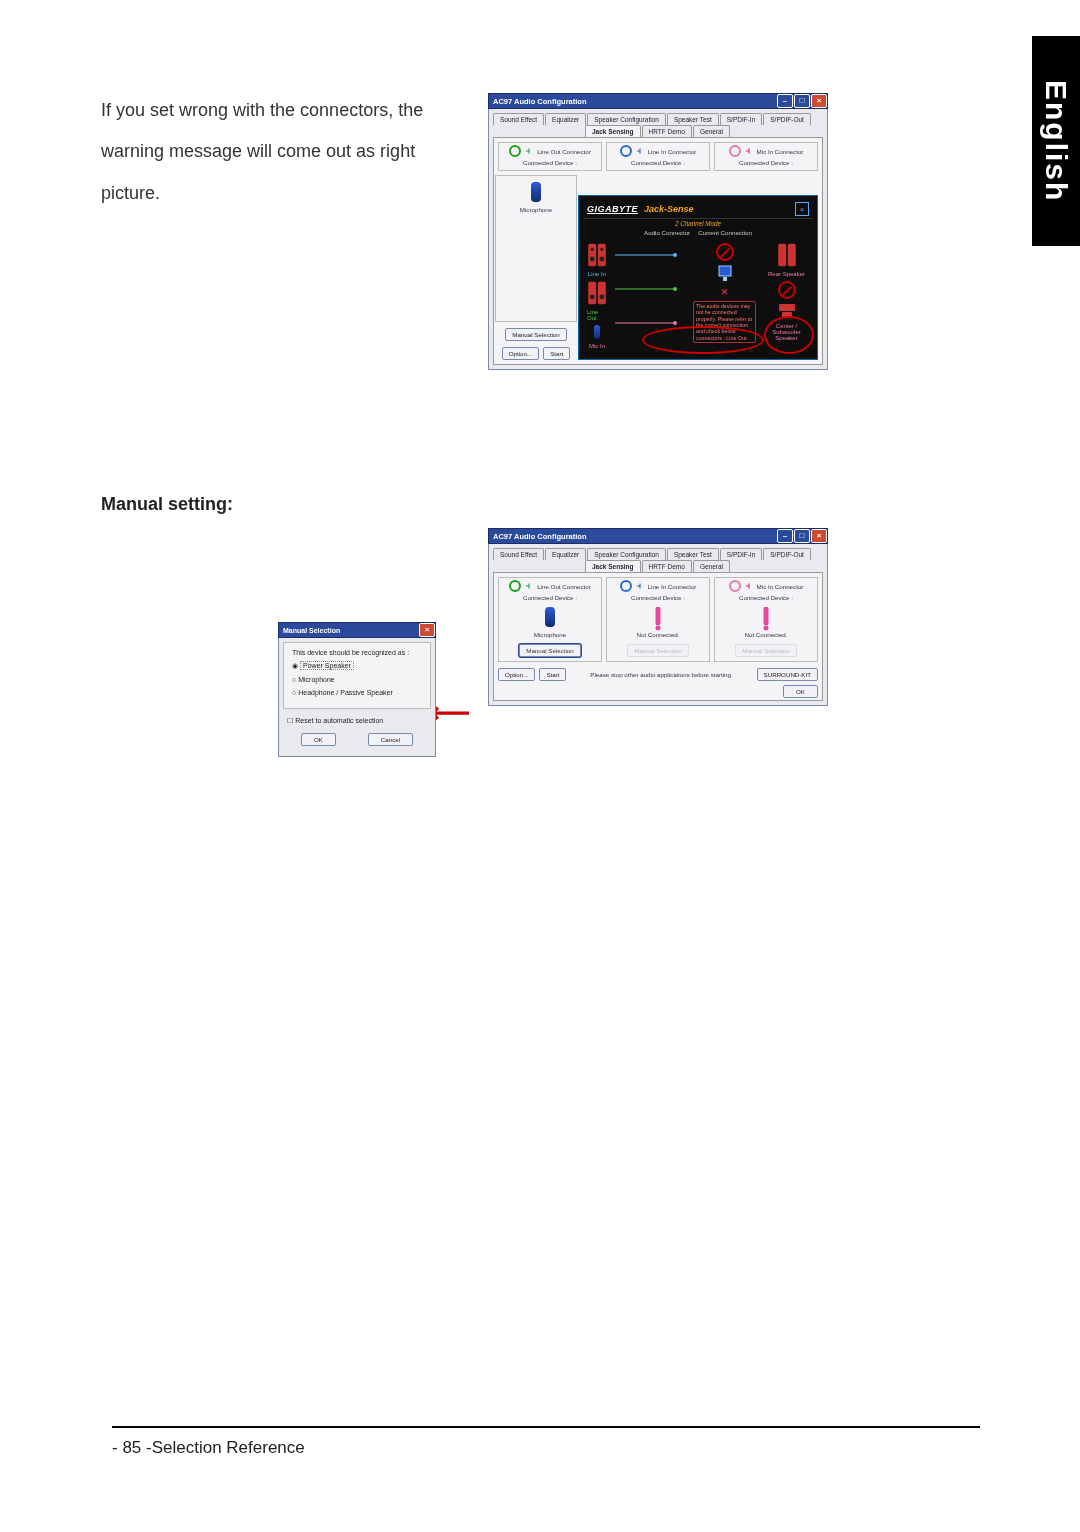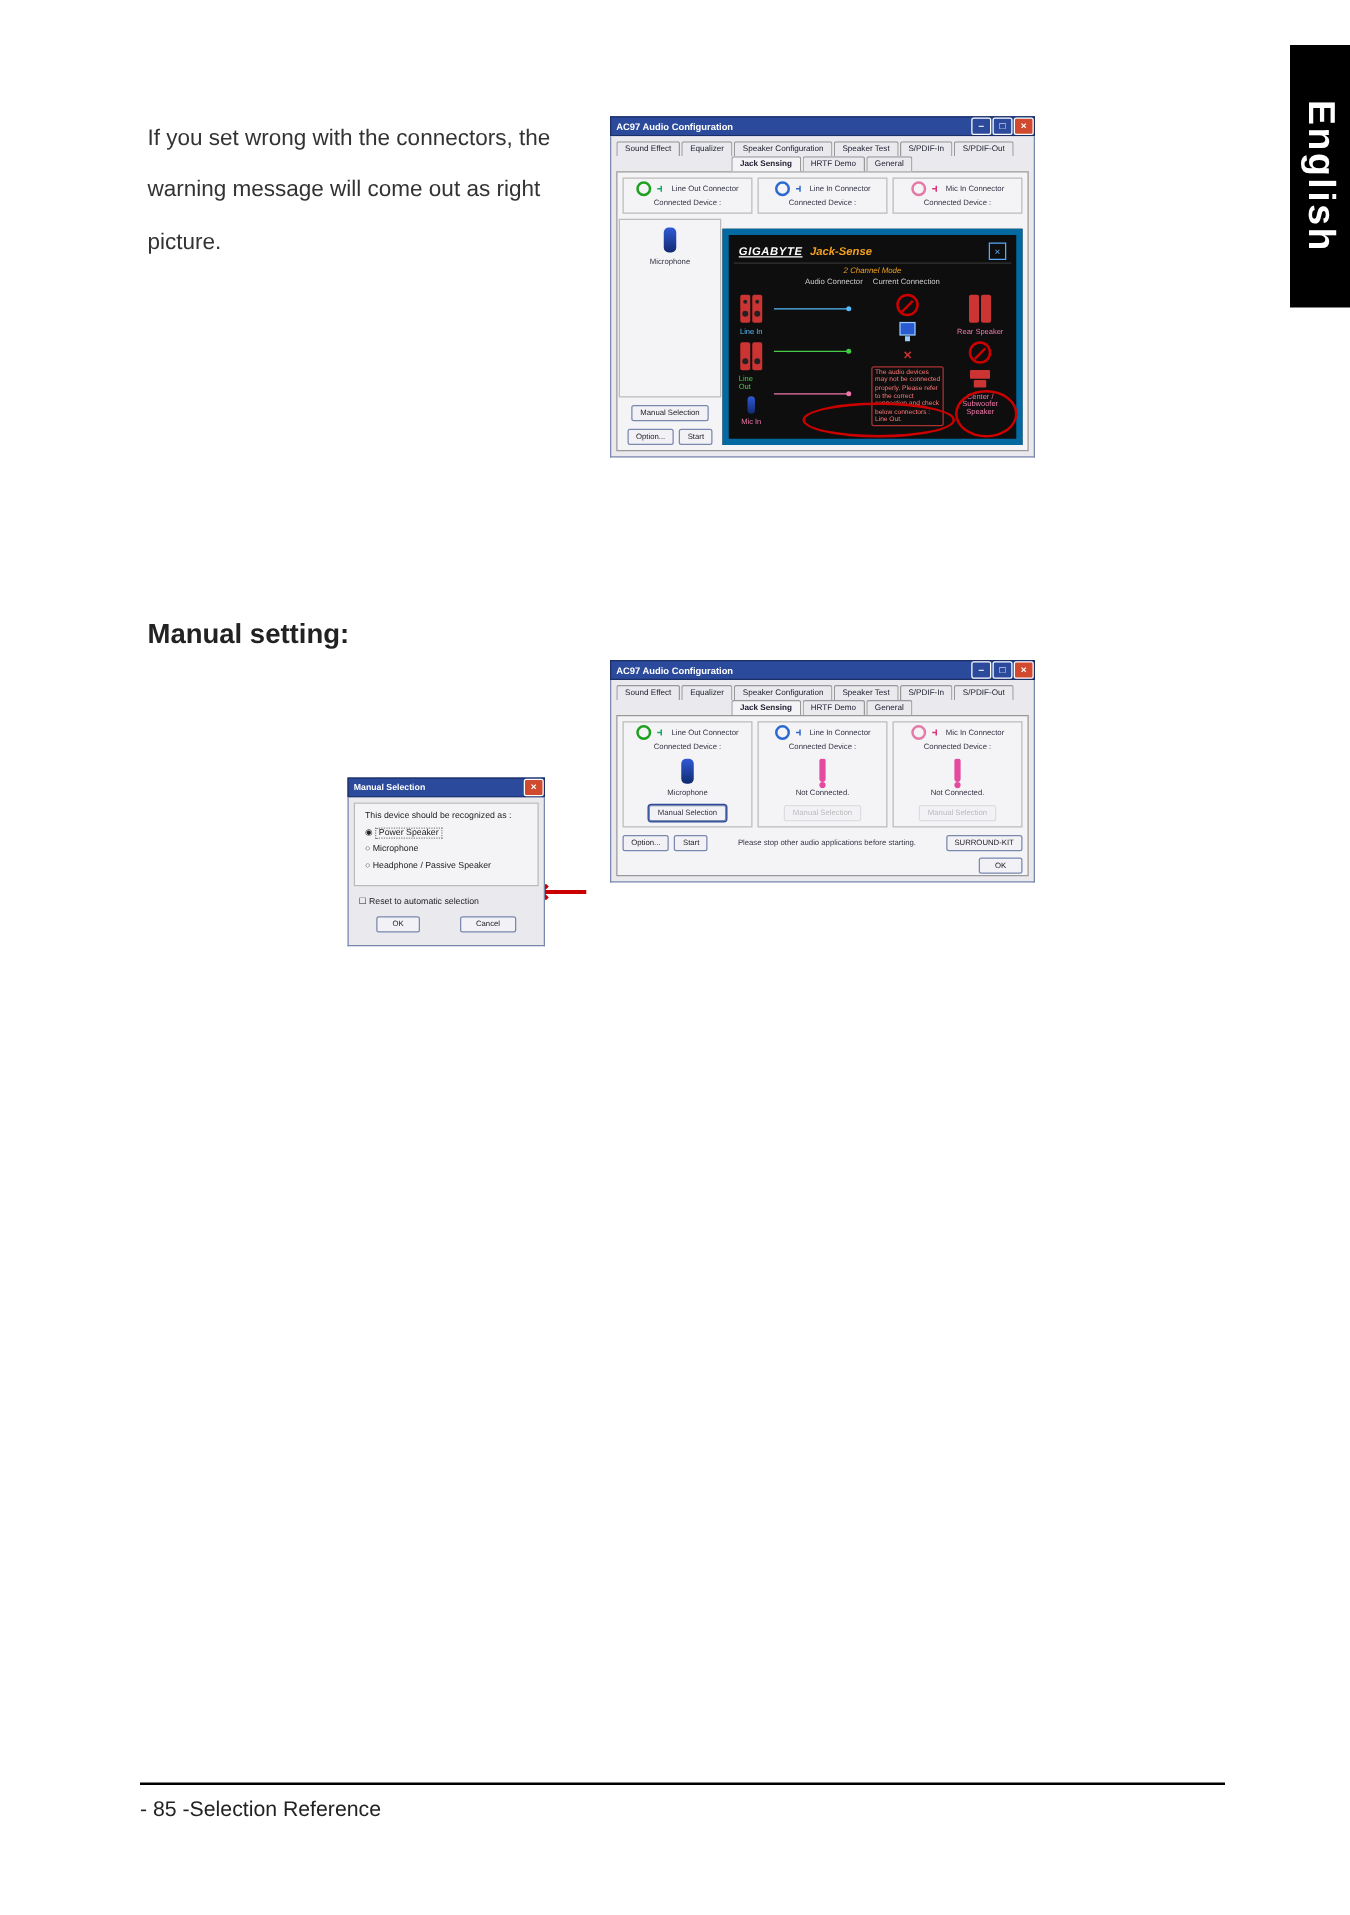--- a/index.html
+++ b/index.html
@@ -1,21 +1,21 @@
 <!DOCTYPE html>
 <html><head>
 <meta charset="utf-8">
 <style>
   html,body{margin:0;padding:0;background:#fff;font-family:Arial,Helvetica,sans-serif;color:#222}
   .page{position:relative;width:1080px;height:1532px;box-sizing:border-box}
   .side-tab{position:absolute;top:36px;right:0;width:48px;height:210px;background:#000;display:flex;align-items:center;justify-content:center}
   .side-tab span{color:#fff;font-size:30px;font-weight:bold;writing-mode:vertical-rl;letter-spacing:2px}
-  .content{position:absolute;left:118px;top:90px;right:100px}
+  .content{position:absolute;left:101px;top:90px;right:100px}
   .p{font-size:18px;line-height:2.3;color:#333}
-  .h2{font-size:22px;font-weight:bold;margin:36px 0 14px}
+  .h2{font-size:18px;font-weight:bold;margin:36px 0 14px}
   
   .shot{font-size:7.5px}
   .shot-a{position:absolute;left:488px;top:93px;width:340px}
   .shot-b{position:absolute;left:488px;top:528px;width:340px}
   .shot-c{position:absolute;left:278px;top:622px;width:158px}
   .arrow{position:absolute;left:430px;top:696px;color:#c00;font-size:28px;font-weight:bold}
   
   .titlebar{background:#2b4a9b;color:#fff;display:flex;align-items:center;height:16px;padding:0 0 0 4px;font-weight:bold;font-size:7.5px;border:1px solid #1b2f66;box-sizing:border-box}
   .title-ctrl{margin-left:auto;display:flex}
   .title-ctrl div{width:14px;height:12px;margin-left:1px;border:1px solid #fff;border-radius:2px;display:flex;align-items:center;justify-content:center;font-size:8px;line-height:1}
@@ -32,21 +32,21 @@
   .ring.green{border-color:#1da01d}
   .ring.blue{border-color:#2a6ad0}
   .ring.pink{border-color:#e37aa8}
   .plug{width:8px;height:8px}
   .mic{width:10px;height:20px;background:linear-gradient(#2f5ad6,#112a70);border-radius:4px}
   .btn{border:1px solid #7a88ae;background:#f2f2f6;padding:2px 6px;border-radius:2px;font-size:6.2px;white-space:nowrap}
   .row{display:flex;align-items:center;gap:4px}
   .small{font-size:6.2px;color:#334}
   .ok{padding:2px 12px}
   
-  .sense{background:#0e0e0e;color:#fff;padding:4px;margin-top:8px;border:5px solid #0369a1}
+  .sense{background:#0e0e0e;color:#fff;padding:4px;margin-top:20px;border:1px solid #0369a1}
   .sense-title{display:flex;align-items:center;gap:6px;padding:2px 4px;border-bottom:1px solid #333}
   .gigabyte{font-weight:bold;font-style:italic;font-size:9px;letter-spacing:.5px}
   .underline{text-decoration:underline}
   .js{color:#f2a020;font-weight:bold;font-style:italic;font-size:9px}
   .x{margin-left:auto;border:1px solid #5af;color:#5af;width:12px;height:12px;display:flex;align-items:center;justify-content:center;font-size:8px}
   .sense-body{display:flex;gap:8px;padding:6px 4px}
   .col{display:flex;flex-direction:column;align-items:center;gap:4px;font-size:6px}
   .spk{width:20px;height:24px}
   .ac{font-style:italic;color:#f2a020;font-size:6.3px}
   .warn{border:1px solid #a33;border-radius:2px;color:#f77;font-size:5.3px;padding:1px 2px;max-width:100px;line-height:1.2}

